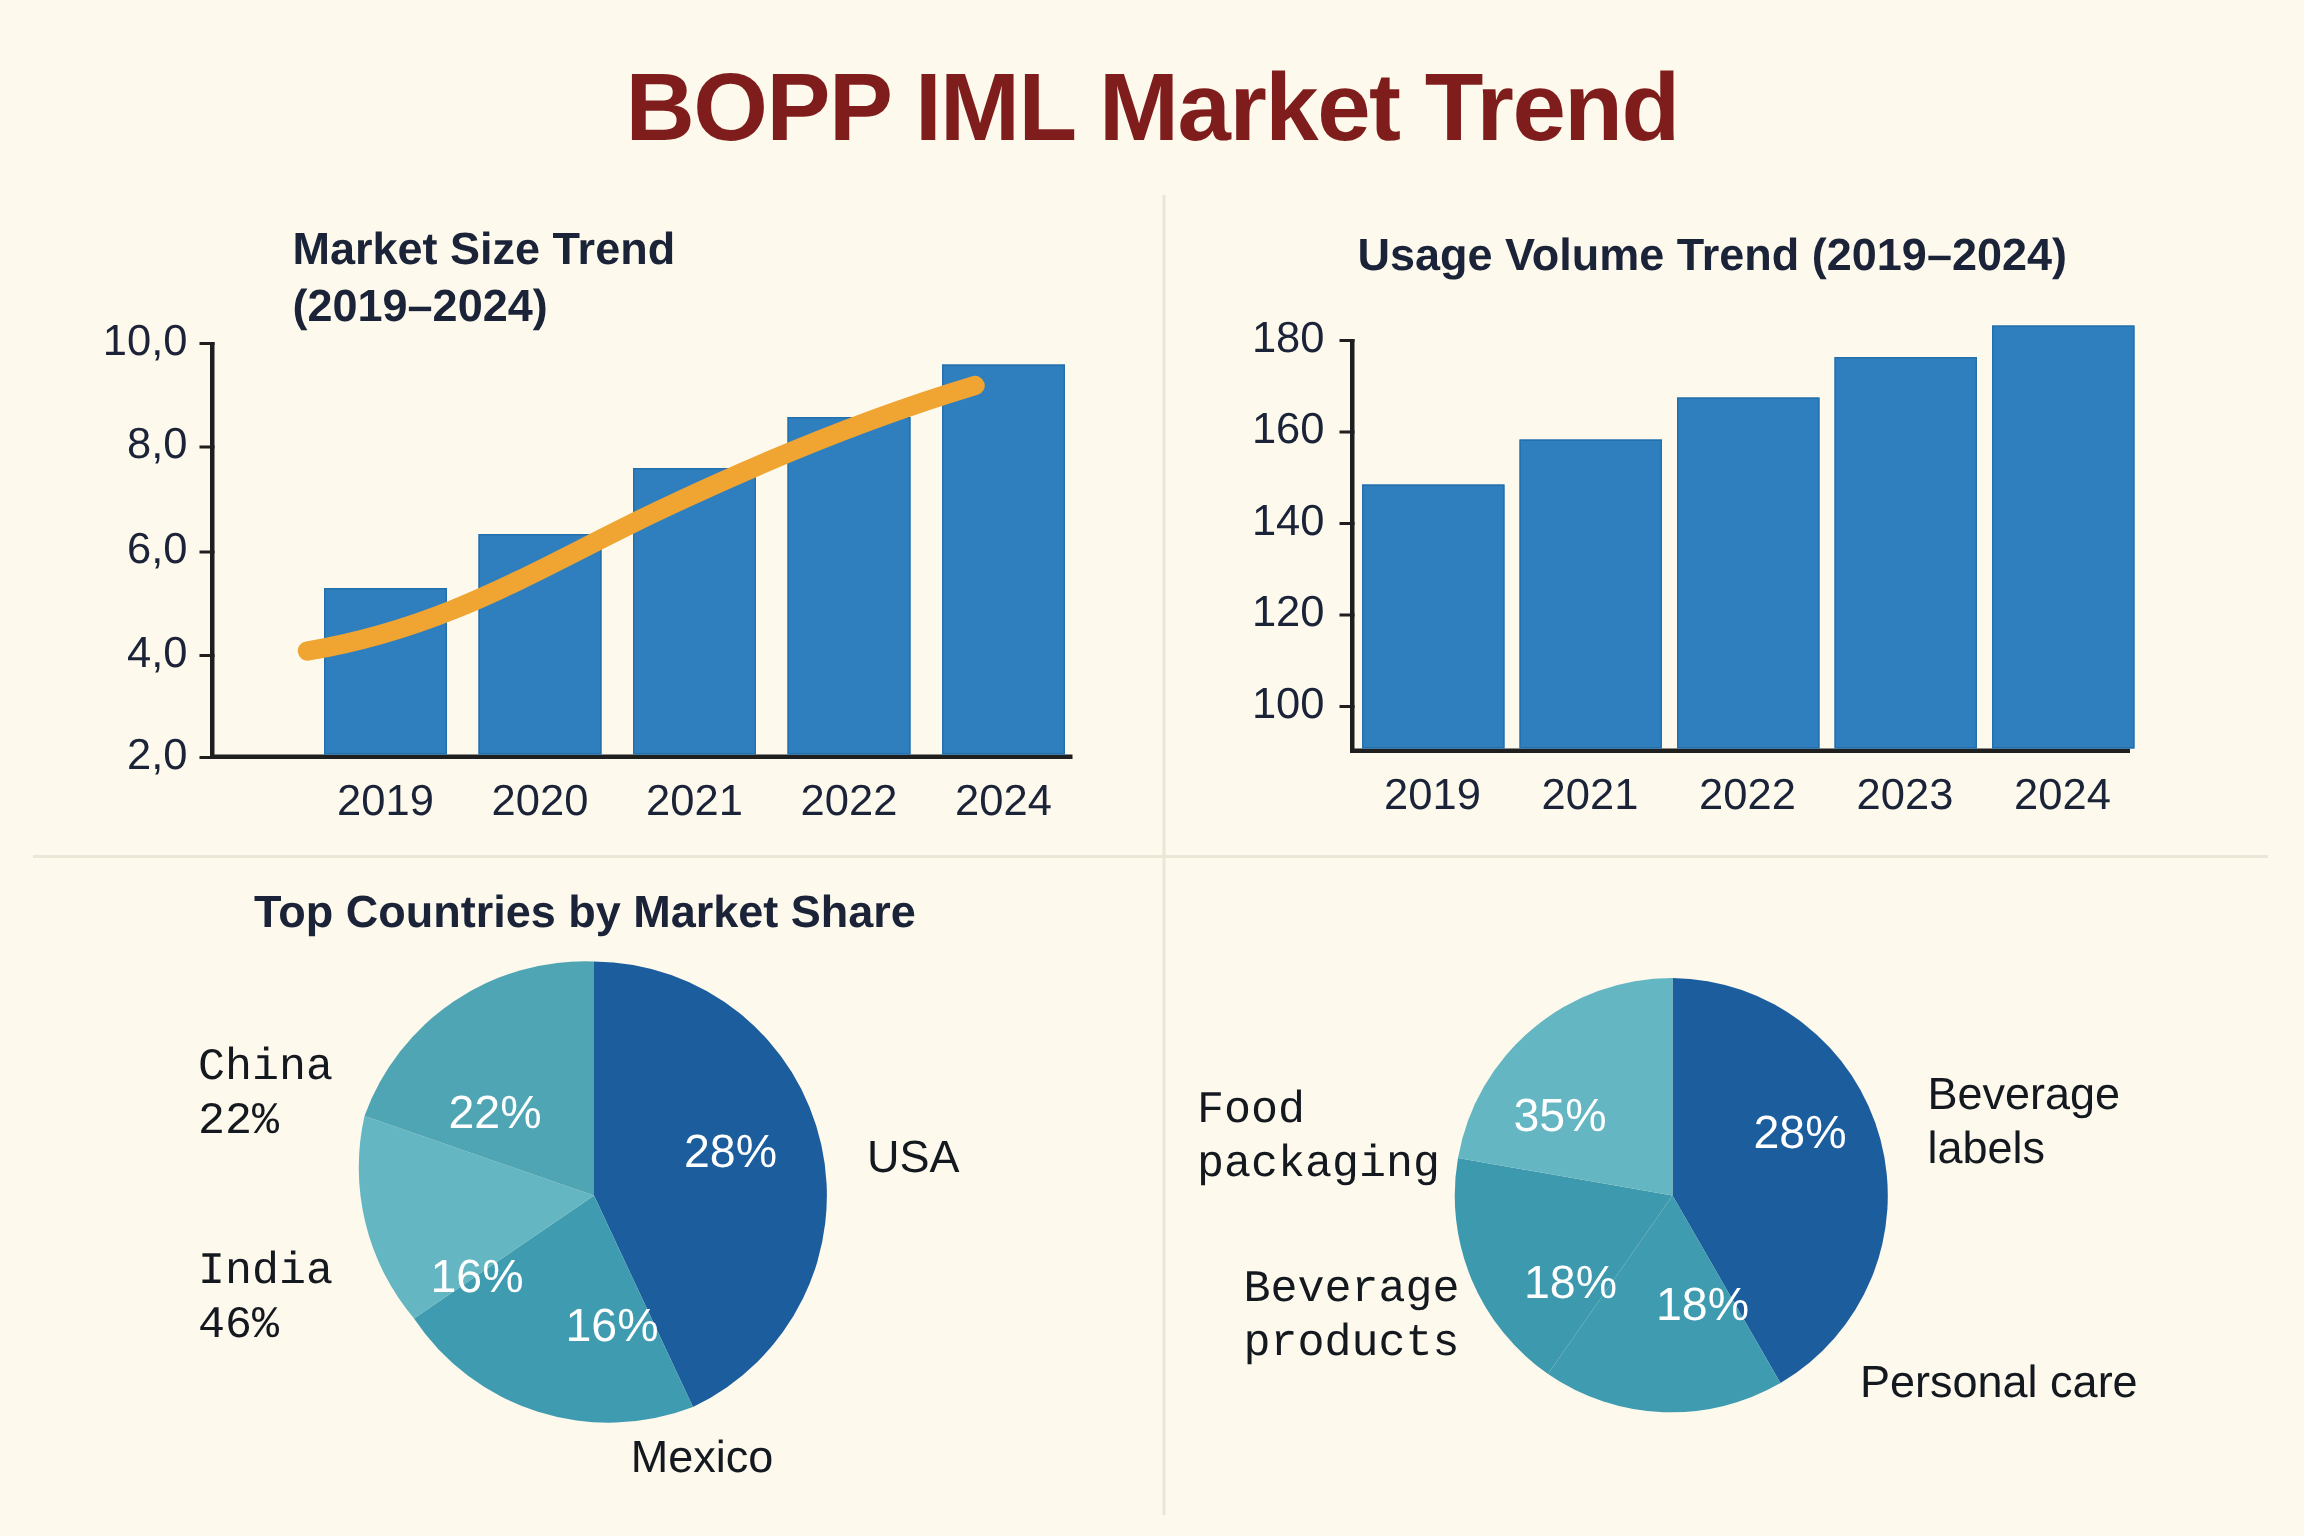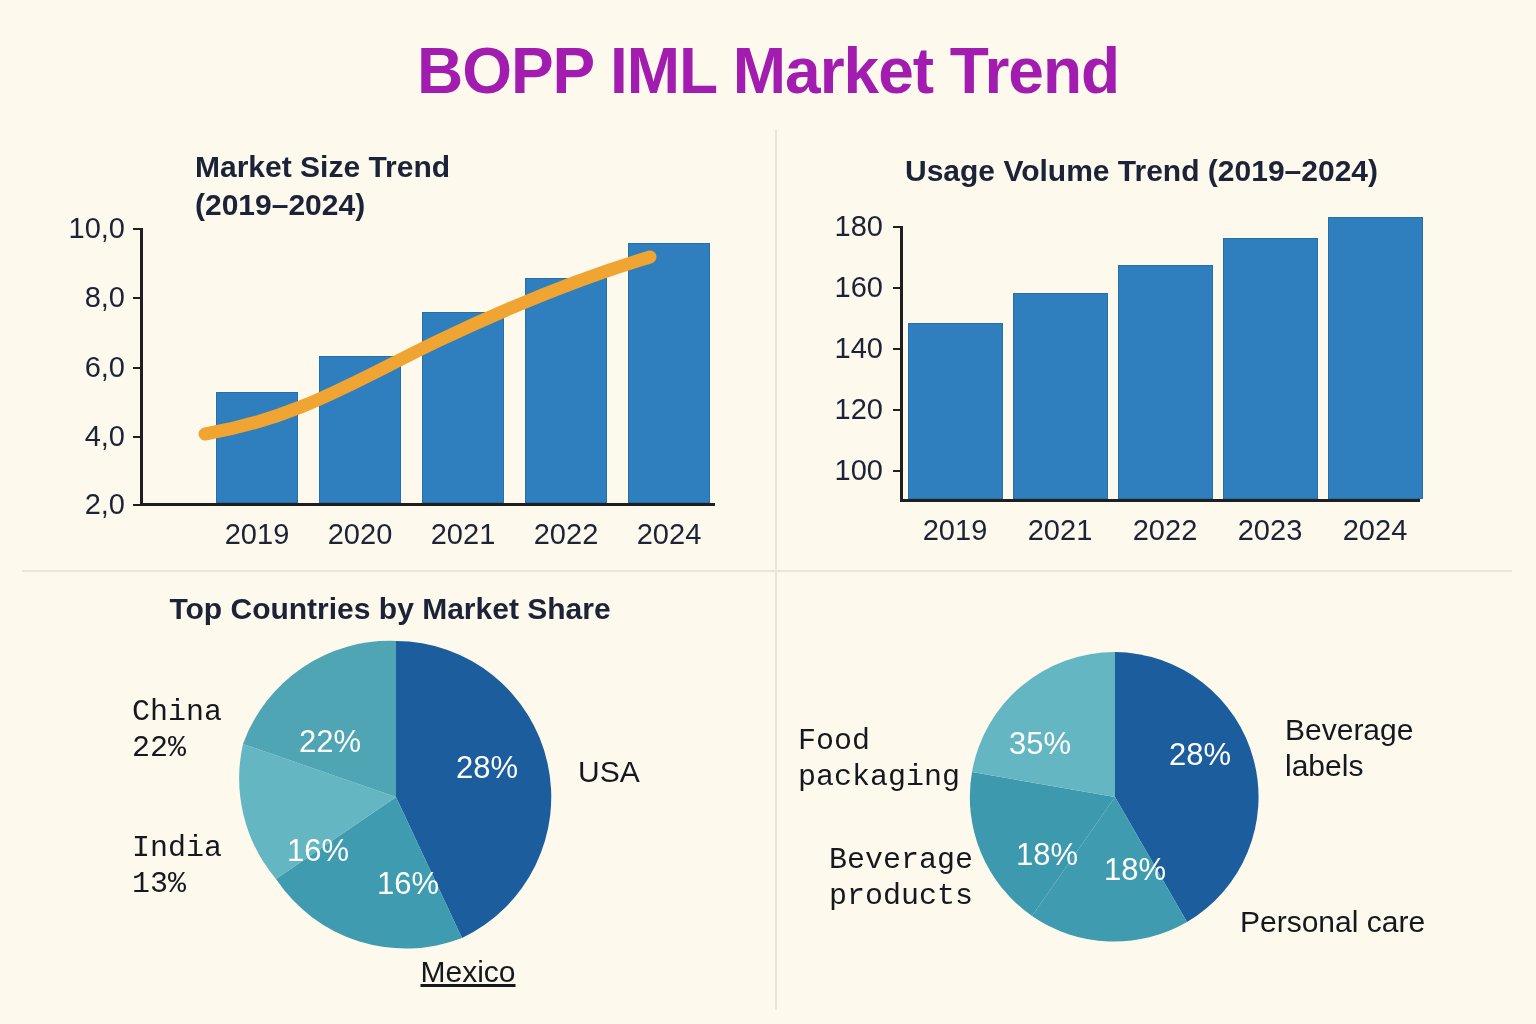--- a/index.html
+++ b/index.html
@@ -21,21 +21,21 @@
     height: 1024px;
   }
   .main-title {
     position: absolute;
     left: 0;
     top: 34px;
     width: 1536px;
     text-align: center;
     font-size: 64px;
     font-weight: bold;
-    color: #a21caf;
+    color: #7f1d1d;
     letter-spacing: -1px;
   }
   
   .v-divider {
     position: absolute;
     left: 775px;
     top: 130px;
     width: 2px;
     height: 880px;
     background: #ece6d6;
@@ -219,22 +219,22 @@
       </svg>
 
       <div class="pie-pct" style="left:487px;top:196px;">28%</div>
       <div class="pie-pct" style="left:408px;top:312px;">16%</div>
       <div class="pie-pct" style="left:318px;top:279px;">16%</div>
       <div class="pie-pct" style="left:330px;top:170px;">22%</div>
 
       <div class="pie-label left" style="left:222px;top:122px;">China
 22%</div>
       <div class="pie-label left" style="left:222px;top:258px;">India
-13%</div>
-      <div class="pie-label center" style="left:468px;top:382px;text-decoration:underline;">Mexico</div>
+46%</div>
+      <div class="pie-label center" style="left:468px;top:382px;">Mexico</div>
       <div class="pie-label right" style="left:578px;top:182px;">USA</div>
     </div>
   </div>
 
   <div class="panel" style="left:775px;top:572px;width:761px;height:452px;">
 
     <div class="pie-wrap" style="left:0;top:0;width:761px;height:452px;">
       <svg width="761" height="452" viewBox="0 0 761 452">
 
         <path d="M 340 225 L 340 80 A 145 145 0 0 1 412 350 Z" fill="#1c5d9e"></path>

